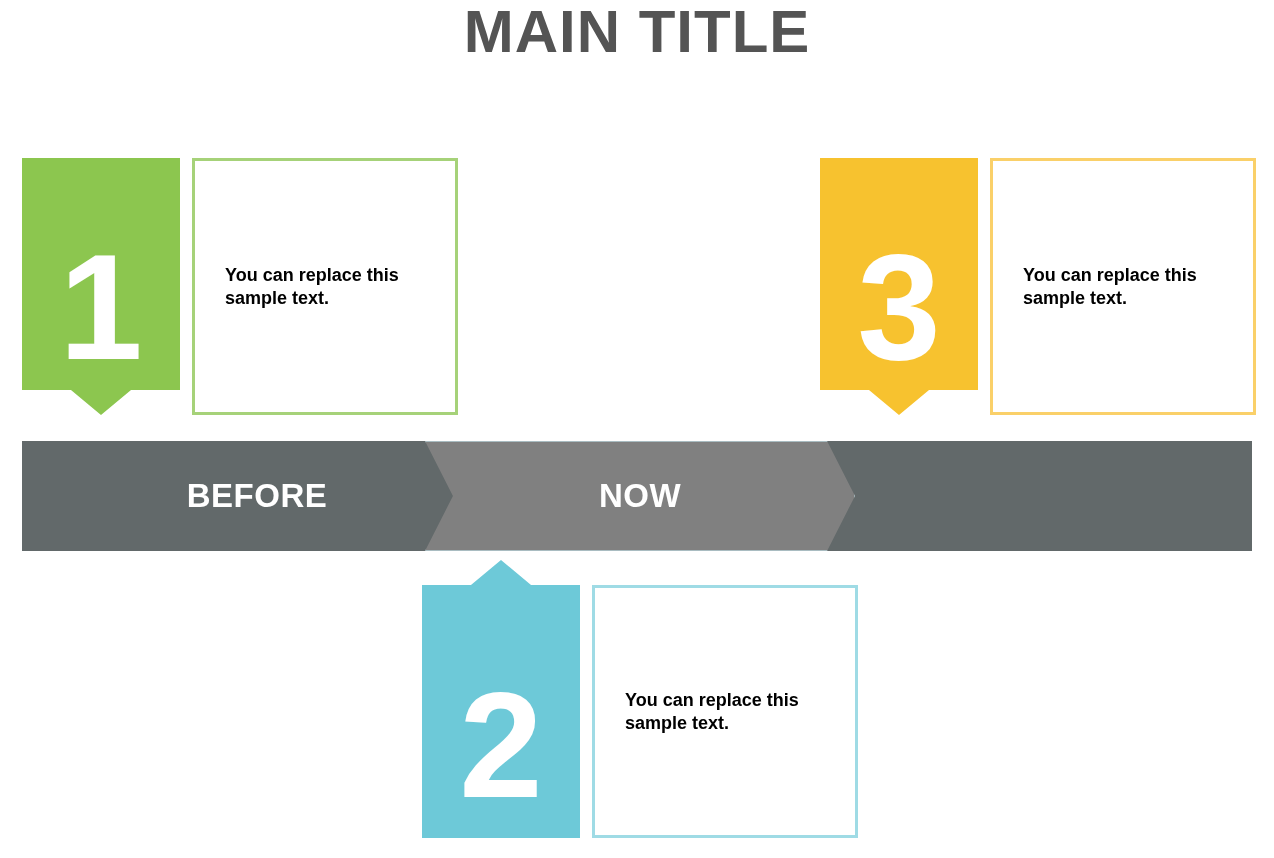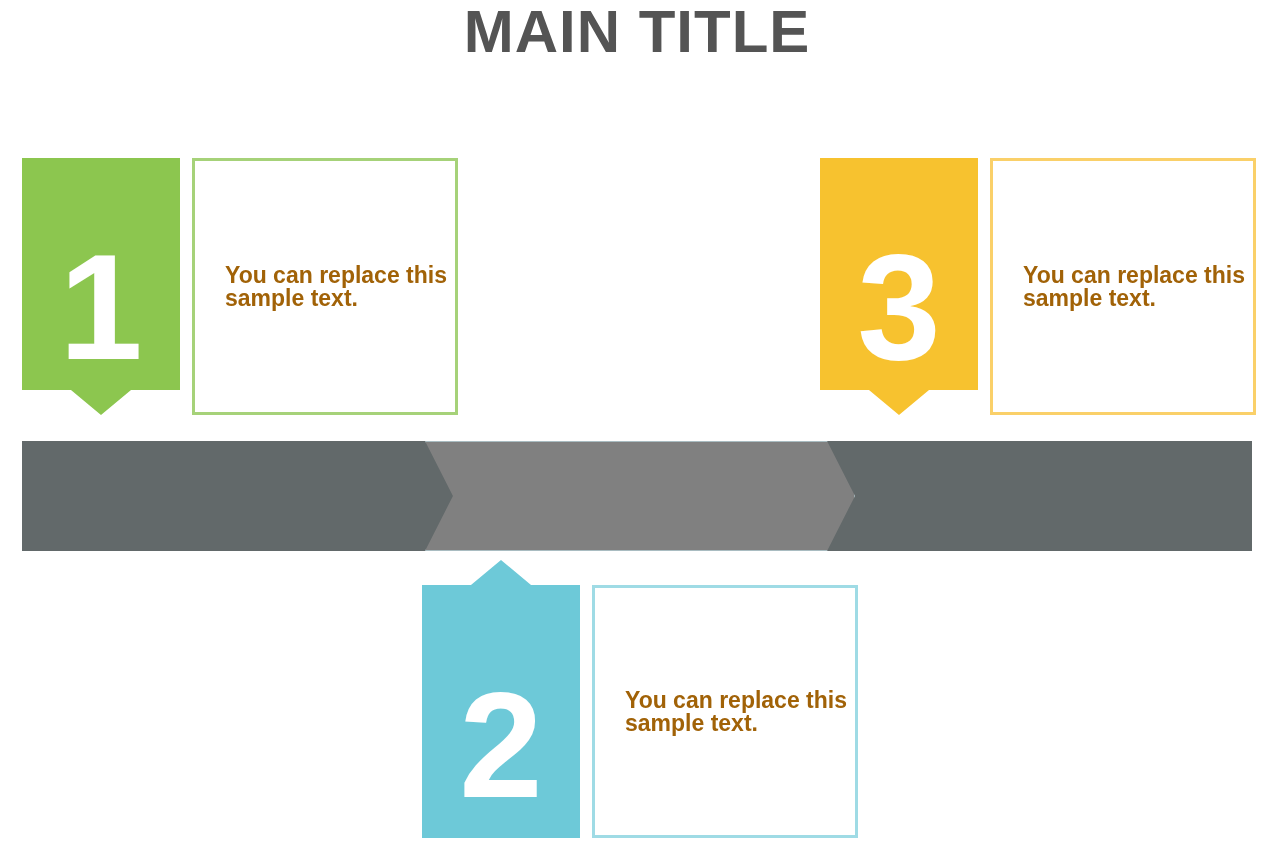--- a/index.html
+++ b/index.html
@@ -97,24 +97,24 @@
     box-sizing: border-box;
     background: #ffffff;
     border-style: solid;
     border-width: 3px;
     display: flex;
     align-items: center;
   }
   .step-text p {
     margin: 0;
     padding: 0 0 0 30px;
-    font-size: 23px;
+    font-size: 18px;
     font-weight: bold;
     line-height: 23px;
-    color: #a16207;
+    color: #000000;
   }
 
   
   #step-1 { left: 22px; top: 158px; width: 436px; height: 280px; }
   #step-1-block {
     width: 158px; height: 257px;
     background: #8cc64f;
     -webkit-clip-path: polygon(0 0, 100% 0, 100% 90.3%, 69% 90.3%, 50% 100%, 31% 90.3%, 0 90.3%);
     clip-path: polygon(0 0, 100% 0, 100% 90.3%, 69% 90.3%, 50% 100%, 31% 90.3%, 0 90.3%);
   }
@@ -156,21 +156,23 @@
 <body>
 
 <div id="main-title">MAIN TITLE</div>
 
 <div id="timeline-bar">
 
   <div class="bar-base"></div>
 
   <div class="bar-now"></div>
 
+  <div class="bar-label" id="bar-label-before">BEFORE</div>
 
+  <div class="bar-label" id="bar-label-now">NOW</div>
 
 </div>
 
 <div class="step" id="step-1">
   <div class="step-block" id="step-1-block">
     <span class="num">1</span>
   </div>
   <div class="step-text" id="step-1-text">
     <p>You can replace this sample text.</p>
   </div>

